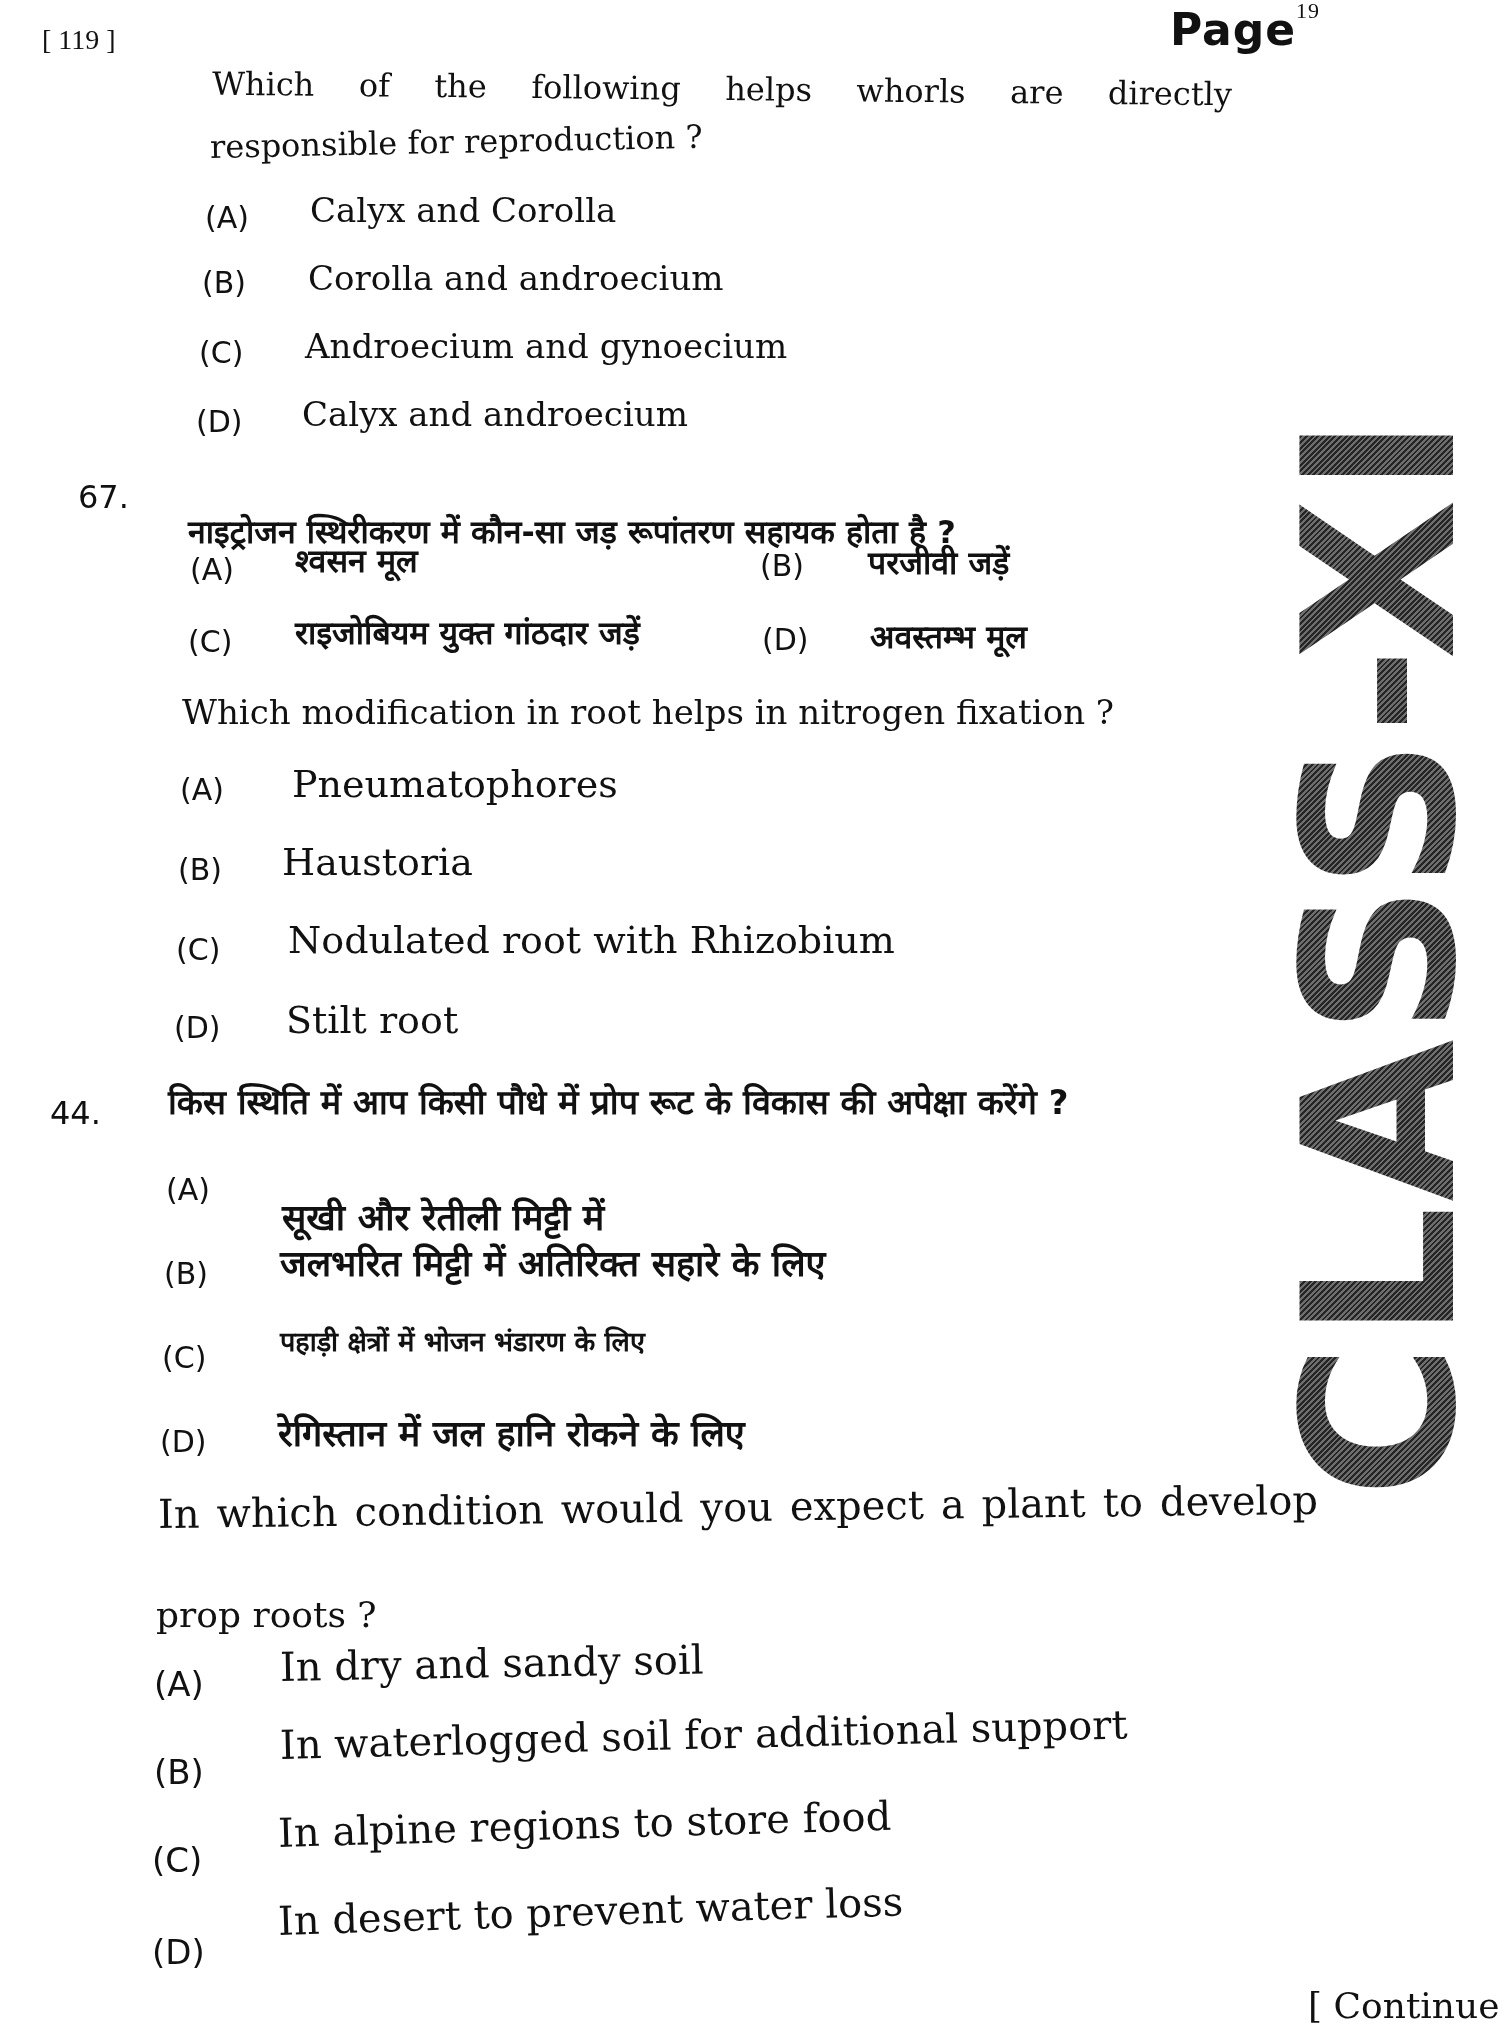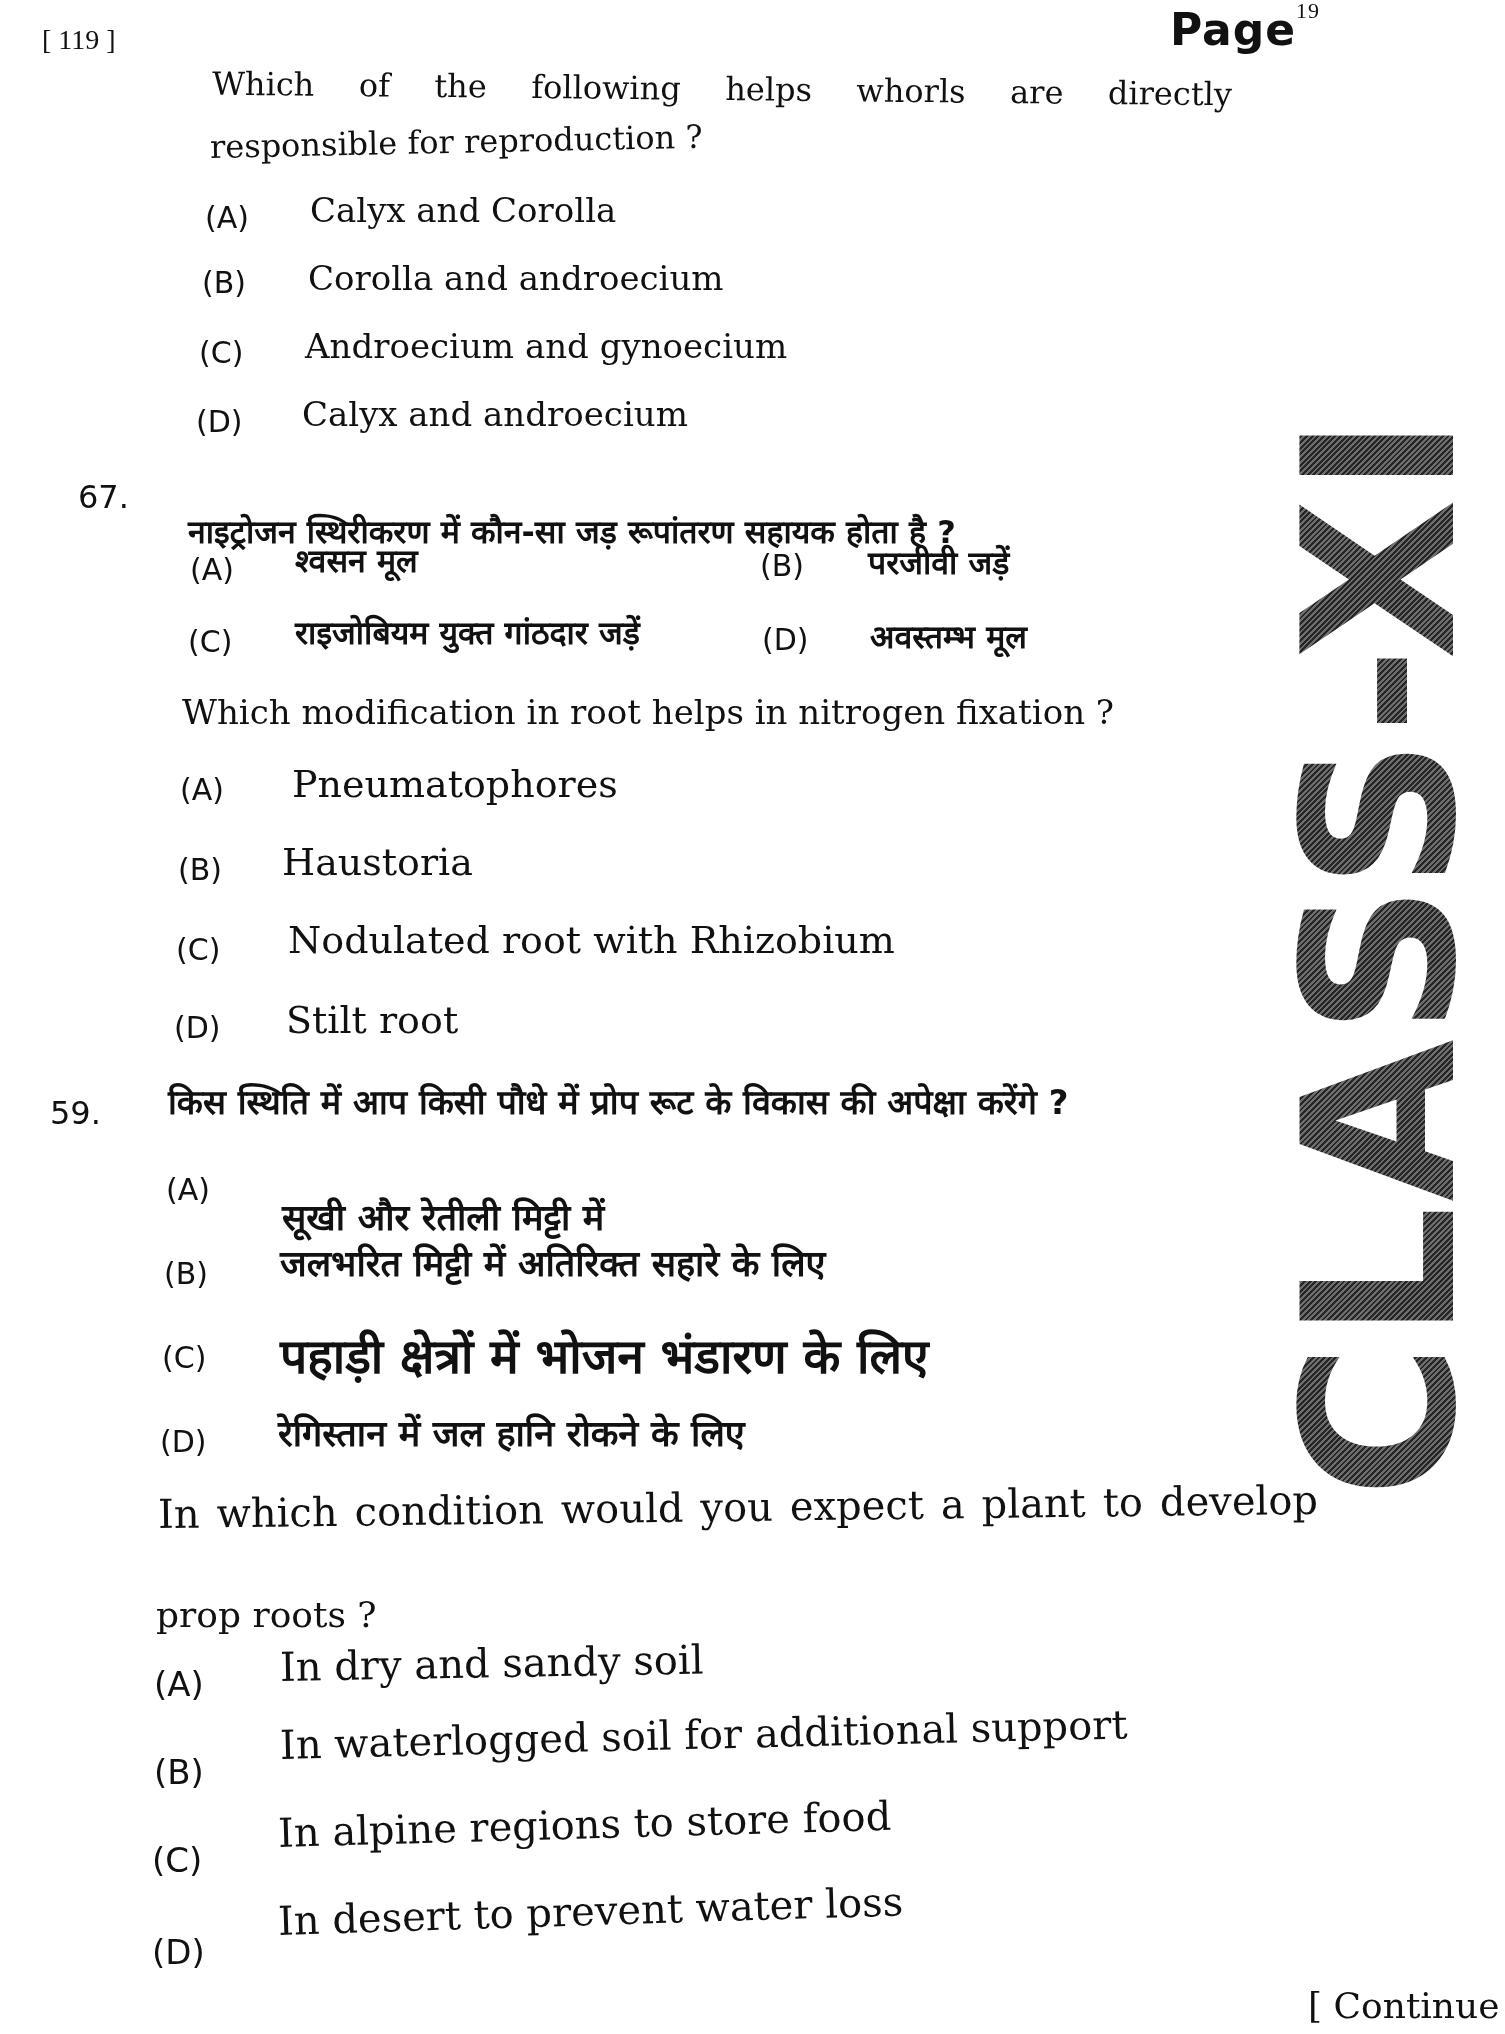--- a/index.html
+++ b/index.html
@@ -70,29 +70,29 @@
 
 <div class="abs lbl" style="left:180px;top:772px;">(A)</div>
 <div class="abs eng2" style="left:292px;top:762px;">Pneumatophores</div>
 <div class="abs lbl" style="left:178px;top:852px;">(B)</div>
 <div class="abs eng2" style="left:282px;top:840px;">Haustoria</div>
 <div class="abs lbl" style="left:176px;top:932px;">(C)</div>
 <div class="abs eng2" style="left:288px;top:918px;">Nodulated root with Rhizobium</div>
 <div class="abs lbl" style="left:174px;top:1010px;">(D)</div>
 <div class="abs eng2" style="left:286px;top:998px;">Stilt root</div>
 
-<div class="abs qn" style="left:50px;top:1094px;">59.</div>
+<div class="abs qn" style="left:50px;top:1094px;">44.</div>
 <div class="abs hi" style="left:168px;top:1078px;font-size:34px;">किस स्थिति में आप किसी पौधे में प्रोप रूट के विकास की अपेक्षा करेंगे ?</div>
 
 <div class="abs lbl" style="left:166px;top:1172px;">(A)</div>
 <div class="abs hi" style="left:282px;top:1156px;font-size:36px;margin-top:36px;">सूखी और रेतीली मिट्टी में</div>
 <div class="abs lbl" style="left:164px;top:1256px;">(B)</div>
 <div class="abs hi" style="left:280px;top:1238px;font-size:36px;">जलभरित मिट्टी में अतिरिक्त सहारे के लिए</div>
 <div class="abs lbl" style="left:162px;top:1340px;">(C)</div>
-<div class="abs hi" style="left:280px;top:1322px;font-size:48px;">पहाड़ी क्षेत्रों में भोजन भंडारण के लिए</div>
+<div class="abs hi" style="left:280px;top:1322px;font-size:27px;">पहाड़ी क्षेत्रों में भोजन भंडारण के लिए</div>
 <div class="abs lbl" style="left:160px;top:1424px;">(D)</div>
 <div class="abs hi" style="left:278px;top:1402px;font-size:36px;margin-top:6px;">रेगिस्तान में जल हानि रोकने के लिए</div>
 
 <div class="abs q" style="left:158px;top:1484px;width:1160px;display:flex;justify-content:space-between;font-size:40px;transform:rotate(-0.7deg);">
   <span>In</span>
   <span>which</span>
   <span>condition</span>
   <span>would</span>
   <span>you</span>
   <span>expect</span>

